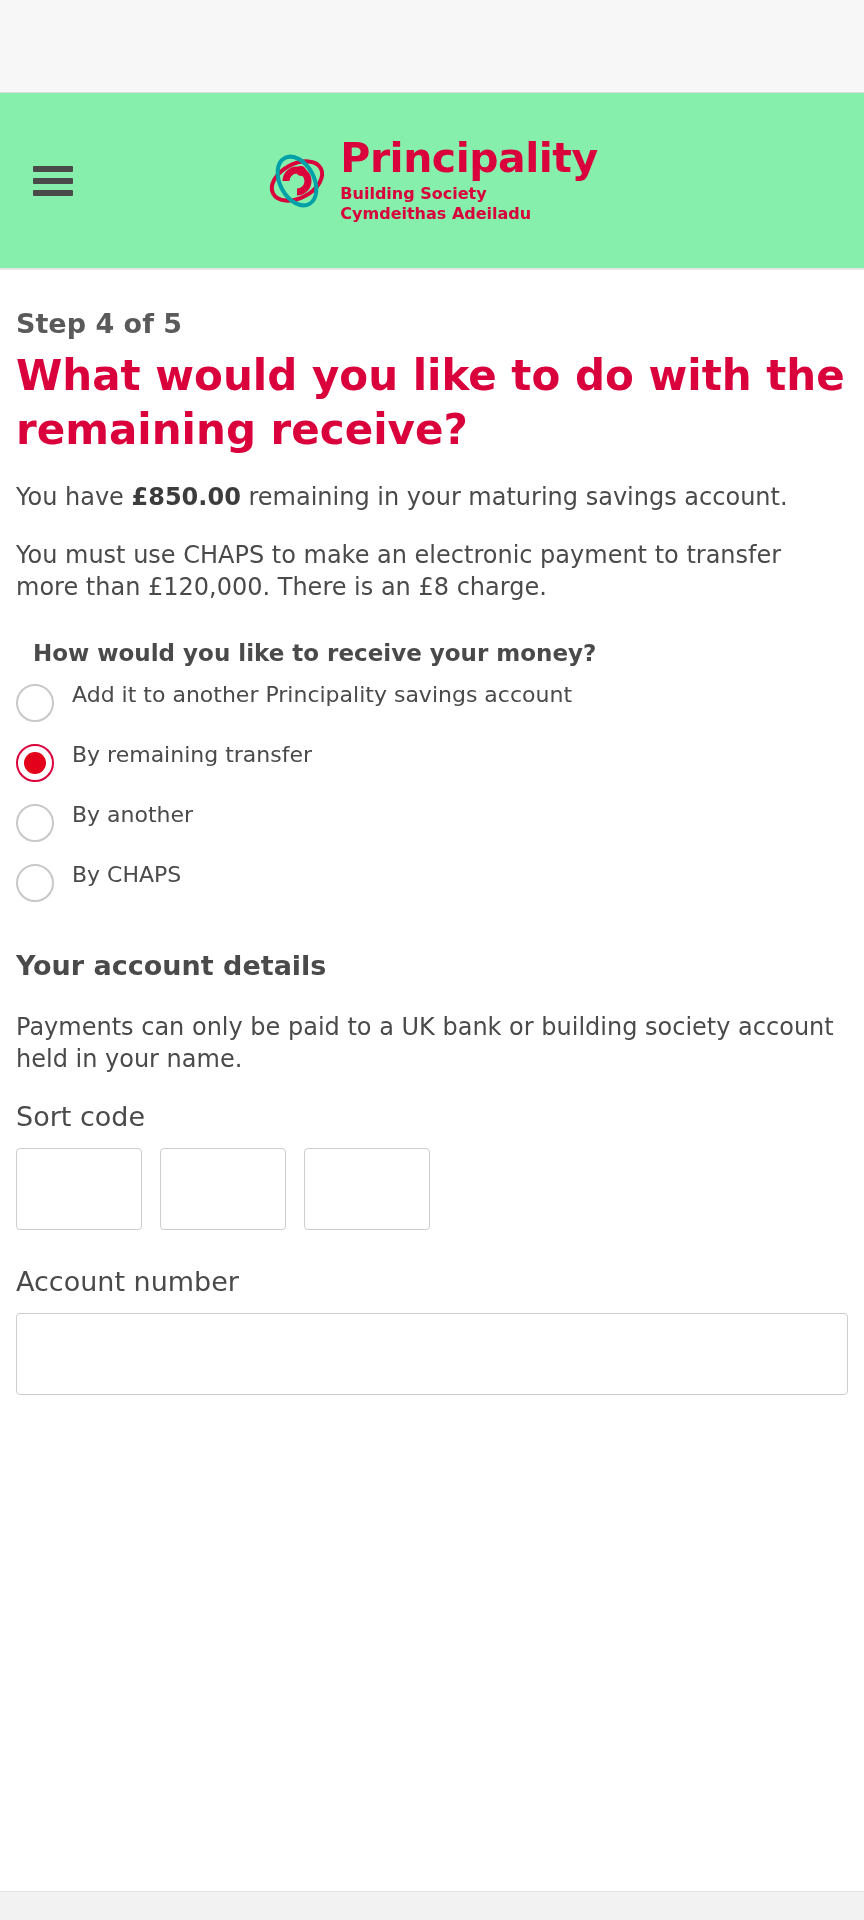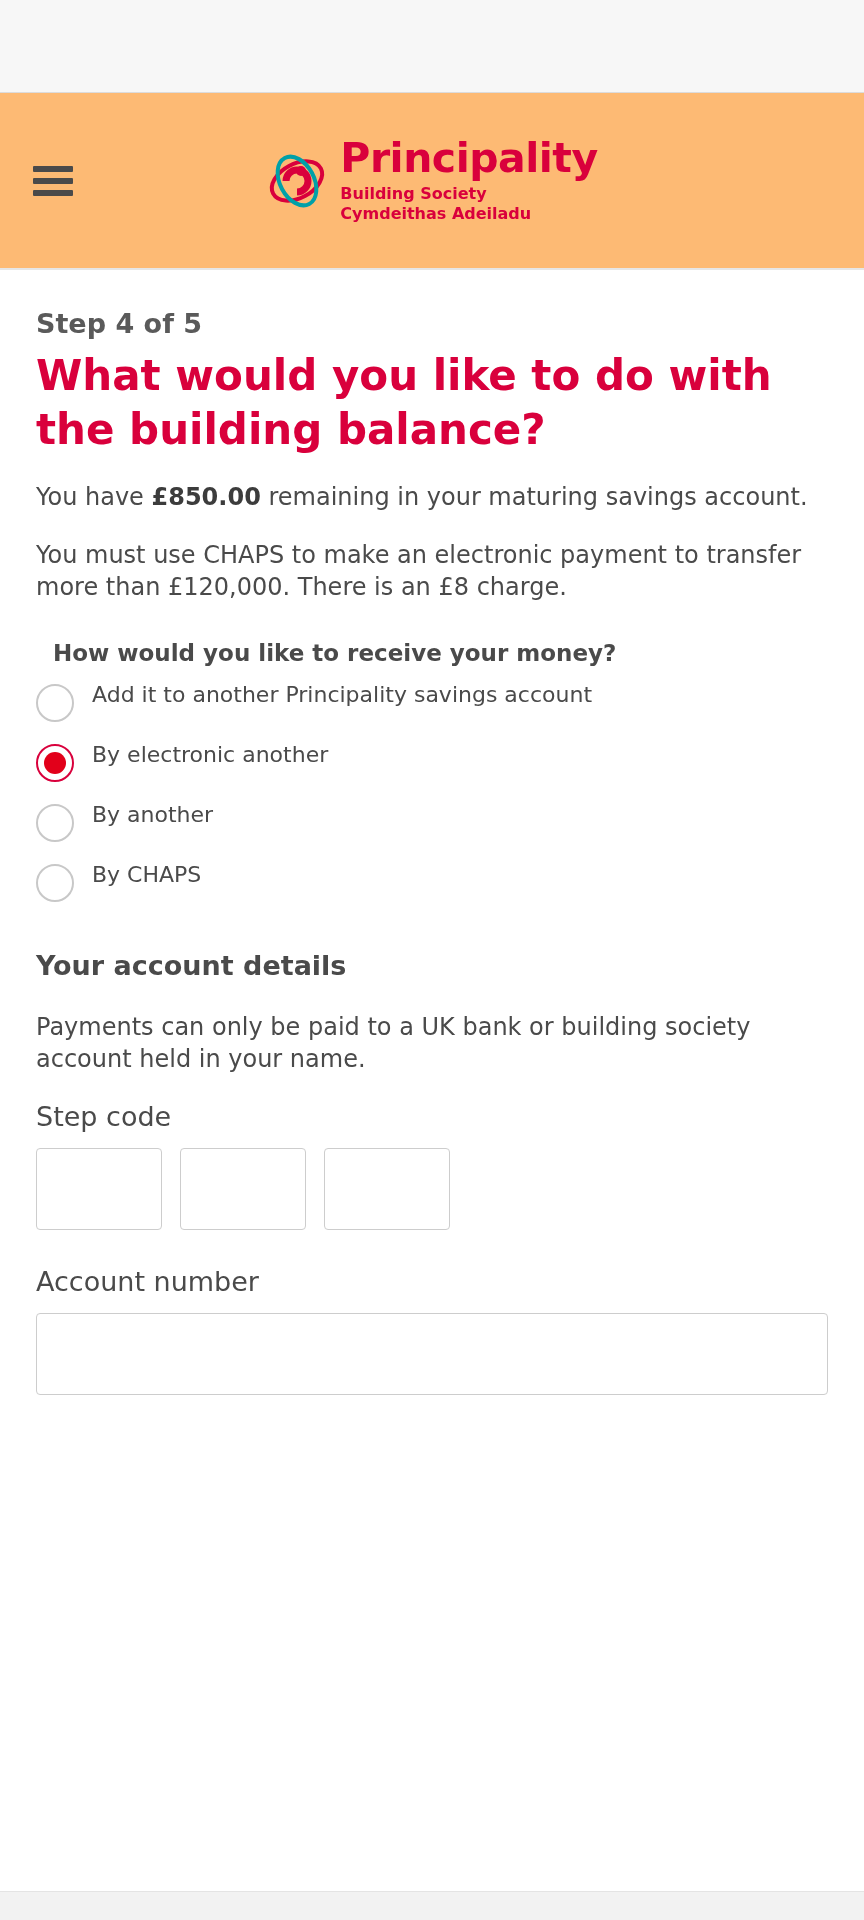--- a/index.html
+++ b/index.html
@@ -14,21 +14,21 @@
     color: #4a4a4a;
     overflow: hidden;
   }
   .browser-chrome {
     height: 92px;
     background: #f7f7f7;
     border-bottom: 1px solid #dcdcdc;
   }
   .site-header {
     height: 175px;
-    background: #fdba74;
+    background: #86efac;
     border-bottom: 2px solid #e6e6e6;
     display: flex;
     align-items: center;
     position: relative;
   }
   .hamburger {
     position: absolute;
     left: 33px;
     top: 50%;
     transform: translateY(-50%);
@@ -72,21 +72,21 @@
   .logo-sub1, .logo-sub2 {
     font-size: 16px;
     color: #d9003c;
     line-height: 1.25;
     font-weight: bold;
   }
   .logo-subs {
     margin-top: 5px;
   }
   .content {
-    padding: 0 36px;
+    padding: 0 16px;
     box-sizing: border-box;
   }
   .step-label {
     font-size: 27px;
     font-weight: bold;
     color: #5a5a5a;
     margin-top: 38px;
     margin-bottom: 10px;
   }
   h1.page-title {
@@ -228,56 +228,56 @@
         <div class="logo-sub2">Cymdeithas Adeiladu</div>
       </div>
     </div>
   </div>
 </div>
 
 <div class="content">
 
   <div class="step-label">Step 4 of 5</div>
 
-  <h1 class="page-title">What would you like to do with the building balance?</h1>
+  <h1 class="page-title">What would you like to do with the remaining receive?</h1>
 
   <p class="para">
     <span>You have </span><b>£850.00</b><span> remaining in your maturing savings account.</span>
   </p>
 
 
   <p class="para">You must use CHAPS to make an electronic payment to transfer more than £120,000. There is an £8 charge.</p>
 
   <div class="question-label">How would you like to receive your money?</div>
 
   <div class="radio-row">
     <span class="radio-circle"></span>
     <span class="radio-text">Add it to another Principality savings account</span>
   </div>
 
   <div class="radio-row selected">
     <span class="radio-circle"></span>
-    <span class="radio-text">By electronic another</span>
+    <span class="radio-text">By remaining transfer</span>
   </div>
 
   <div class="radio-row">
     <span class="radio-circle"></span>
     <span class="radio-text">By another</span>
   </div>
 
   <div class="radio-row">
     <span class="radio-circle"></span>
     <span class="radio-text">By CHAPS</span>
   </div>
 
   <h2 class="section-title">Your account details</h2>
 
   <p class="para">Payments can only be paid to a UK bank or building society account held in your name.</p>
 
-  <div class="field-label">Step code</div>
+  <div class="field-label">Sort code</div>
   <div class="sortcode-row">
     <input class="sortcode-box" type="text" value="" style="">
     <input class="sortcode-box" type="text" value="" style="">
     <input class="sortcode-box" type="text" value="" style="">
   </div>
 
   <div class="field-label">Account number</div>
   <input class="account-input" type="text" value="" style="">
 
 </div>

